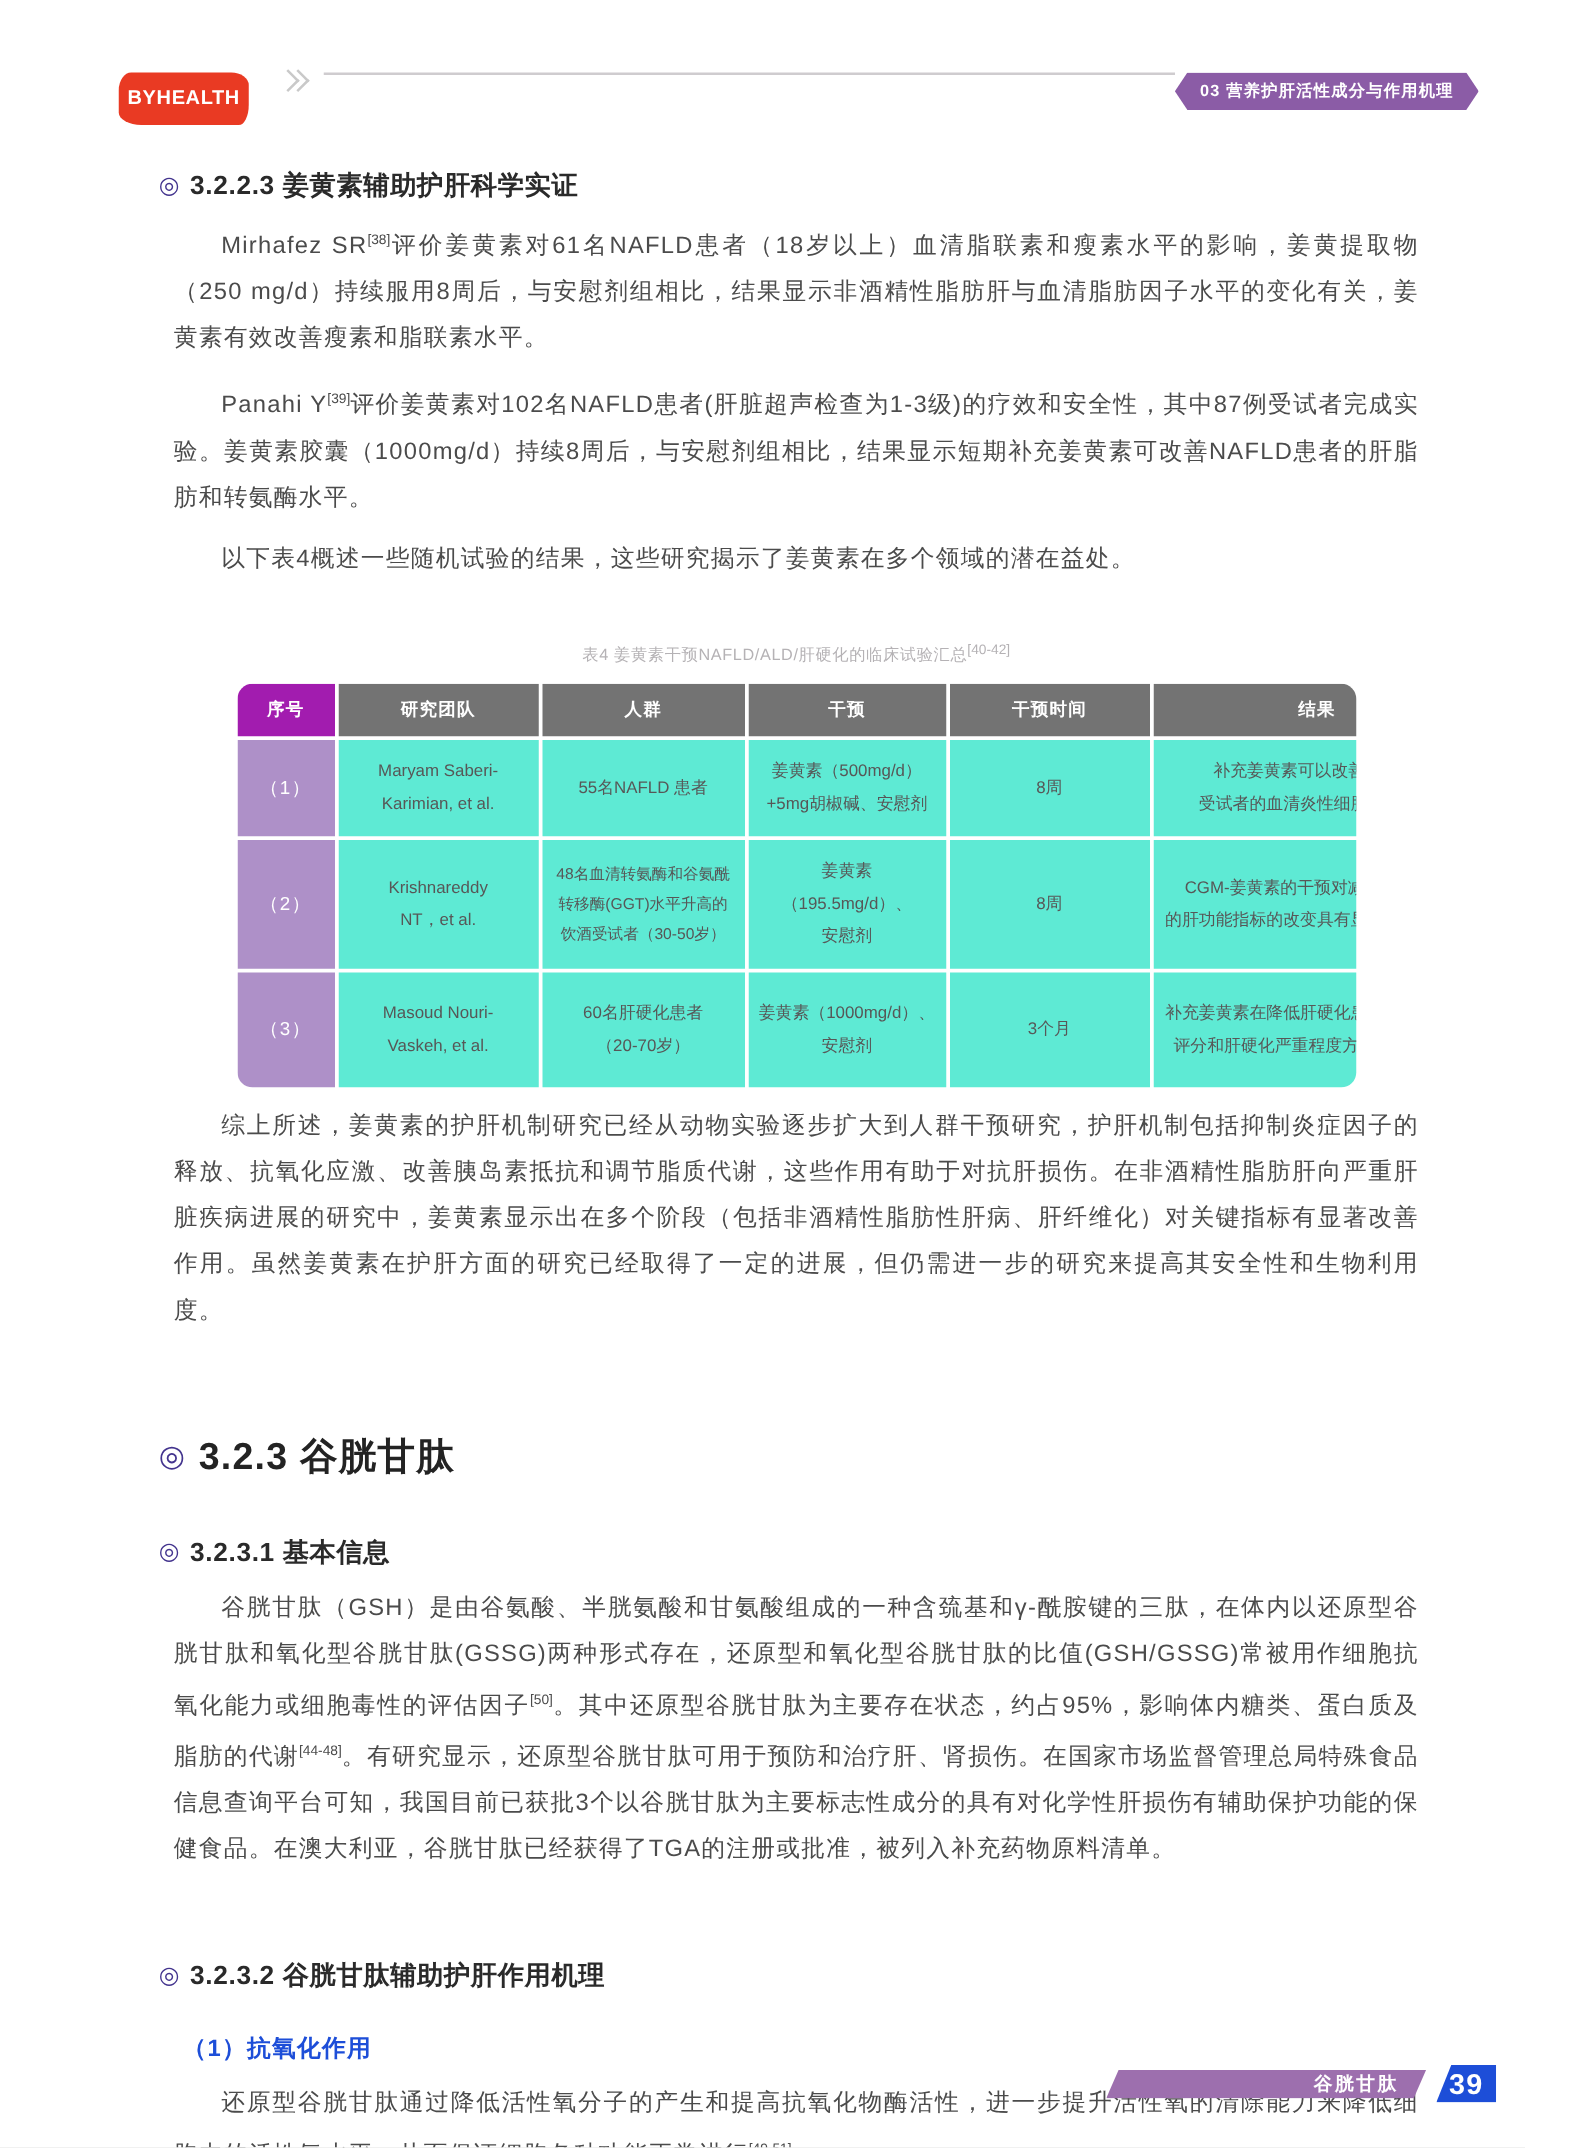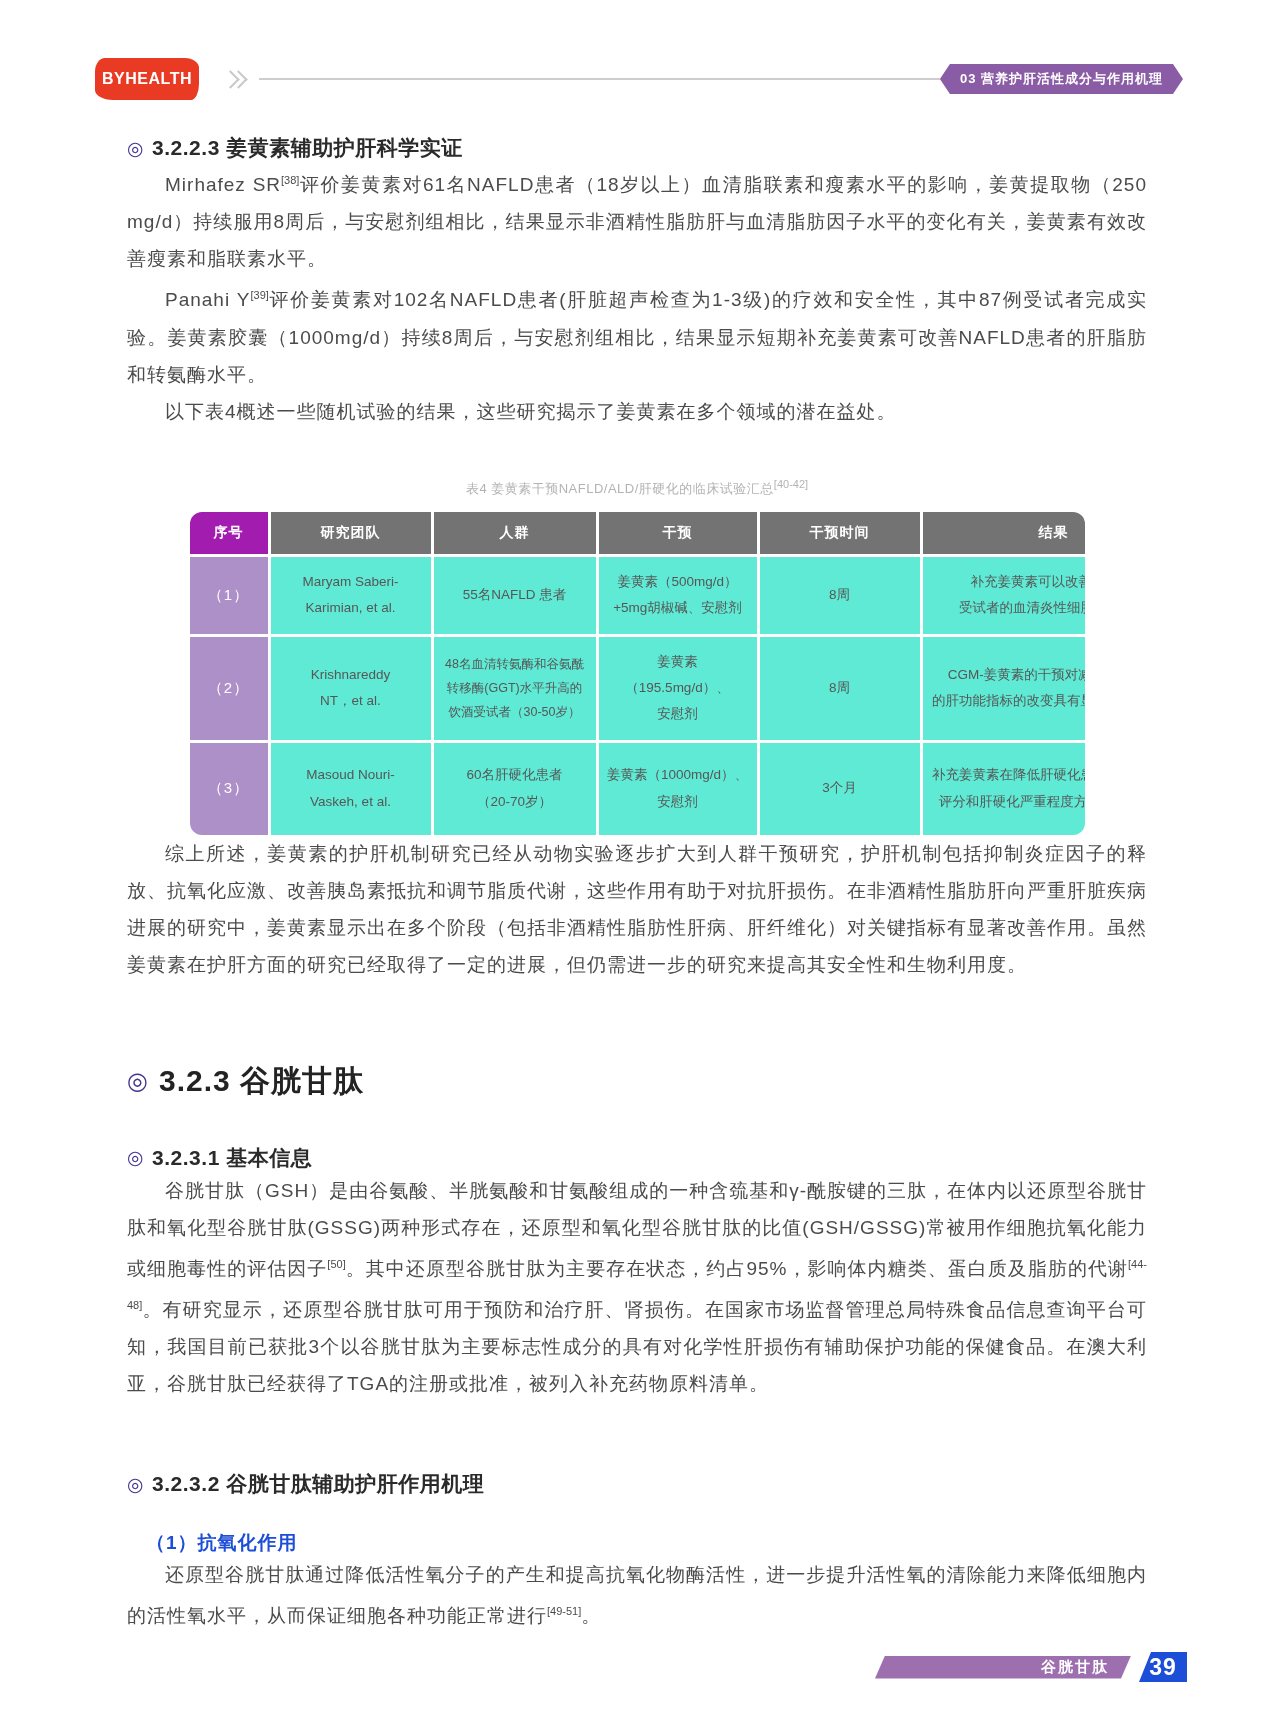--- a/index.html
+++ b/index.html
@@ -3,21 +3,21 @@
 <meta charset="utf-8">
 <style>
   html,body { margin:0; padding:0; background:#e8e8e8; }
   .page {
     position:relative; width:1275px; height:1718px; margin:0 auto;
     background:#ffffff; overflow:hidden;
     font-family:"Liberation Sans","DejaVu Sans",sans-serif;
     color:#4b4b4b;
   }
   
-  .hdr { display:flex; align-items:center; padding:58px 92px 0 95px; height:42px; }
+  .hdr { display:flex; align-items:flex-start; padding:58px 92px 0 95px; height:42px; }
   .logo {
     width:104px; height:42px; background:#e93a23; flex:0 0 auto;
     border-radius:10px 14px 8px 18px / 14px 10px 16px 10px;
     display:flex; align-items:center; justify-content:center;
     color:#fff; font-weight:bold; font-size:16px; letter-spacing:.5px;
   }
   .chevwrap { display:flex; align-items:center; margin:0 14px 0 30px; }
   .chev { width:11px; height:11px; border-top:2.5px solid #c9c9c9; border-right:2.5px solid #c9c9c9;
           transform:rotate(45deg); margin-left:-5px; }
   .rule { flex:1; height:2px; background:#cfcccf; }
@@ -31,21 +31,21 @@
   .content { padding:0 128px 0 127px; }
   .h3 { display:flex; align-items:center; gap:8px; margin:34px 0 0 0;
         color:#2a2a2a; font-weight:bold; font-size:21px; letter-spacing:.5px; }
   .h2 { display:flex; align-items:center; gap:10px; margin:78px 0 0 0;
         color:#232323; font-weight:bold; font-size:30px; letter-spacing:1px; }
   .bullet { color:#43348e; font-weight:normal; }
   .h3 .bullet { font-size:19px; }
   .h2 .bullet { font-size:24px; }
   .m3231 { margin-top:42px; }
   .m3232 { margin-top:68px; }
-  p.body { margin:0; font-size:19px; line-height:37px; letter-spacing:1px;
+  p.body { margin:12px; font-size:19px; line-height:37px; letter-spacing:1px;
            text-align:justify; text-indent:2em; color:#4b4b4b; }
   .pgap { margin-top:20px; }
   .pgap2 { margin-top:30px; }
   .pgap3 { margin-top:16px; }
   sup { font-size:11px; letter-spacing:0; }
   .subhead { margin:32px 0 0 0; font-size:19px; font-weight:bold; color:#1d4ed8;
              letter-spacing:1px; text-indent:1em; }
   
   .caption { margin-top:48px; text-align:center; color:#b5b2b5; font-size:13px; letter-spacing:.5px; }
   .trial-table {
@@ -57,21 +57,21 @@
         white-space:pre-line; box-sizing:border-box; }
   .th { background:#737373; color:#fff; font-weight:bold; font-size:14px; min-height:42px; letter-spacing:1px; }
   .th0 { background:#a21caf; }
   .tn { background:#ae90c8; color:#fff; font-size:15px; letter-spacing:1px; }
   .td { background:#5eead4; color:#575757; font-size:13.5px; line-height:1.95; padding:12px 8px; }
   .small { font-size:12.5px; }
   .r1 { min-height:66px; }
   .r2 { min-height:98px; }
   .r3 { min-height:92px; }
   
-  .footer { position:absolute; right:88px; bottom:36px; display:flex; align-items:center; gap:8px; }
+  .footer { position:absolute; right:78px; bottom:36px; display:flex; align-items:center; gap:8px; }
   .footer-bar {
     width:256px; height:23px; background:#9d6fae;
     clip-path:polygon(10px 0, 100% 0, calc(100% - 10px) 100%, 0 100%);
     display:flex; align-items:center; justify-content:flex-end; padding-right:22px;
     color:#fff; font-weight:bold; font-size:15px; letter-spacing:2px; box-sizing:border-box;
   }
   .footer-page {
     width:48px; height:30px; background:#1d4ed8;
     clip-path:polygon(12px 0, 100% 0, 100% 100%, 0 100%);
     display:flex; align-items:center; justify-content:center;

